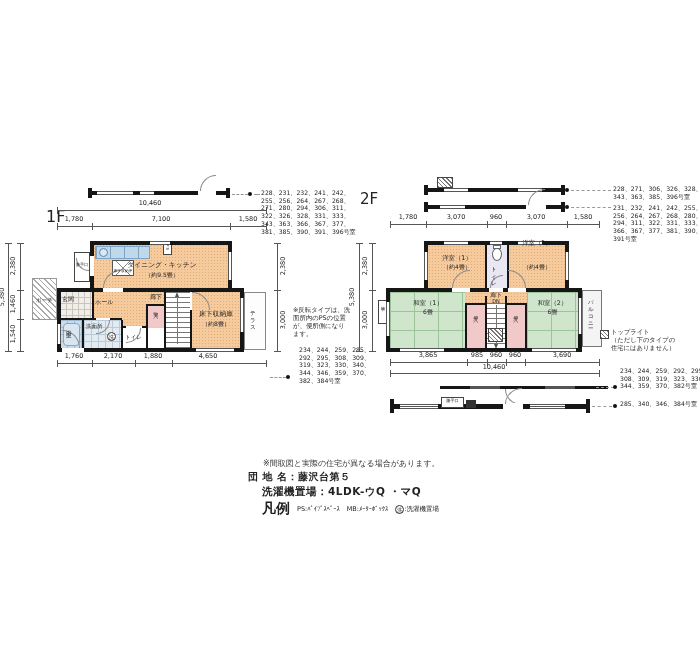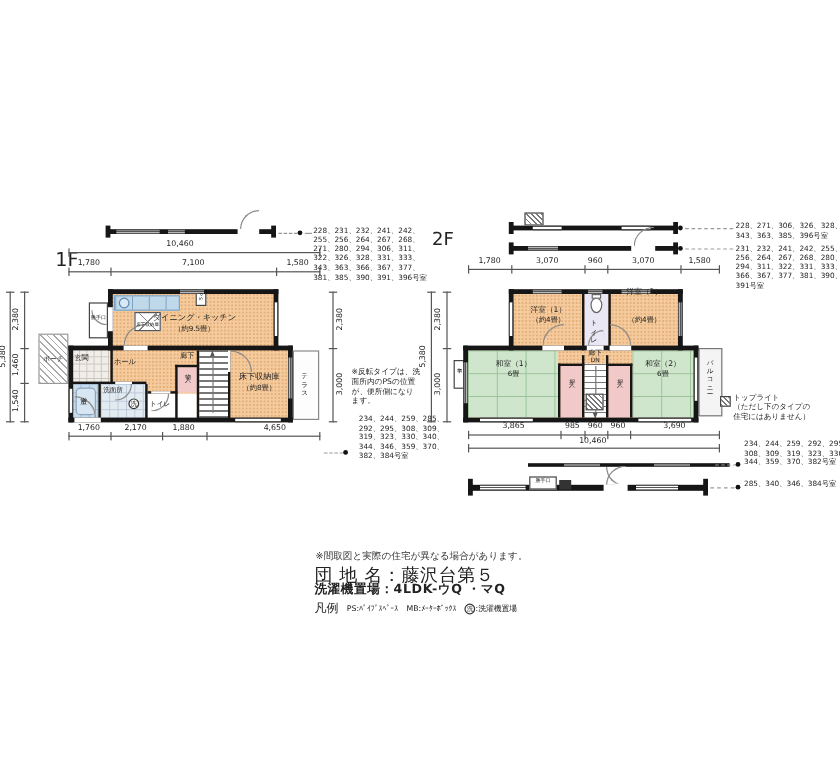--- a/index.html
+++ b/index.html
@@ -150,21 +150,21 @@
   <div class="dimv" style="left:-2px;top:300px">1,460</div>
   <div class="dimv" style="left:-2px;top:330px">1,540</div>
   <div class="dlv" style="left:5px;top:243px;height:109px;background-image:linear-gradient(#555,#555),linear-gradient(#555,#555),linear-gradient(#555,#555);background-size:1px 100%,7px 1px,7px 1px;background-position:3px 0,0 0,0 108px"></div>
   <div class="dimv" style="left:-13px;top:293px">5,380</div>
   <div class="dlv" style="left:274px;top:243px;height:109px;background-image:linear-gradient(#555,#555),linear-gradient(#555,#555),linear-gradient(#555,#555),linear-gradient(#555,#555);background-size:1px 100%,7px 1px,7px 1px,7px 1px;background-position:3px 0,0 0,0 47px,0 108px"></div>
   <div class="dimv" style="left:268px;top:262px">2,380</div>
   <div class="dimv" style="left:268px;top:316px">3,000</div>
   <div class="dim" style="left:56px;top:352px;width:36px">1,760</div>
   <div class="dim" style="left:95px;top:352px;width:36px">2,170</div>
   <div class="dim" style="left:135px;top:352px;width:36px">1,880</div>
-  <div class="dim" style="left:211px;top:352px;width:36px">4,650</div>
+  <div class="dim" style="left:190px;top:352px;width:36px">4,650</div>
   <div class="dlh" style="left:57px;top:360px;width:210px;background-image:linear-gradient(#555,#555),linear-gradient(#555,#555),linear-gradient(#555,#555),linear-gradient(#555,#555),linear-gradient(#555,#555),linear-gradient(#555,#555);background-size:100% 1px,1px 7px,1px 7px,1px 7px,1px 7px,1px 7px;background-position:0 3px,0 0,35px 0,78px 0,115px 0,209px 0"></div>
 
   <div class="t" style="left:293px;top:306px;font-size:6.4px;line-height:8px">※反転タイプは、洗
 面所内のPSの位置
 が、便所側になり
 ます。</div>
   <div class="lead" style="left:270px;top:377px;width:16px"></div>
   <div class="dot" style="left:286px;top:375px"></div>
   <div class="lst" style="left:299px;top:346px">234、244、259、285、
 292、295、308、309、
@@ -308,24 +308,24 @@
   <div class="a" style="left:466px;top:400px;width:10px;height:8px;background:#333"></div>
   <div class="gap" style="left:503px;top:403px;width:20px;height:7px"></div>
   <div class="arc tl" style="left:505px;top:388px;width:17px;height:16px"></div>
   <div class="winh" style="left:530px;top:404px;width:35px;height:5px"></div>
   <div class="w" style="left:586px;top:399px;width:4px;height:14px"></div>
   <div class="lead" style="left:592px;top:406px;width:20px"></div>
   <div class="dot" style="left:613px;top:404px"></div>
   <div class="lst" style="left:620px;top:400px">285、340、346、384号室</div>
 
   <div class="t" style="left:263px;top:459px;font-size:8px;color:#333">※間取図と実際の住宅が異なる場合があります。</div>
-  <div class="t" style="left:262px;top:471px;font-size:15px;font-weight:400;letter-spacing:.5px">団 地 名：藤沢台第５</div>
+  <div class="t" style="left:248px;top:471px;font-size:10px;font-weight:700;letter-spacing:.5px">団 地 名：藤沢台第５</div>
   <div class="t" style="left:262px;top:485px;font-size:10.5px;font-weight:600;letter-spacing:.5px">洗濯機置場：4LDK-ウQ ・マQ</div>
   <div class="a" style="left:262px;top:500px;display:flex;gap:7px;align-items:center">
-    <span style="font-size:10px;font-weight:400">凡例</span>
+    <span style="font-size:14px;font-weight:700">凡例</span>
     <span style="font-size:6.5px">PS:ﾊﾟｲﾌﾟｽﾍﾟｰｽ</span>
     <span style="font-size:6.5px">MB:ﾒｰﾀｰﾎﾞｯｸｽ</span>
     <span style="display:inline-flex;align-items:center">
         <span class="circ" style="position:static">洗</span>
         <span style="font-size:6.5px">:洗濯機置場</span>
       </span>
   </div>
 
 </div>
 

